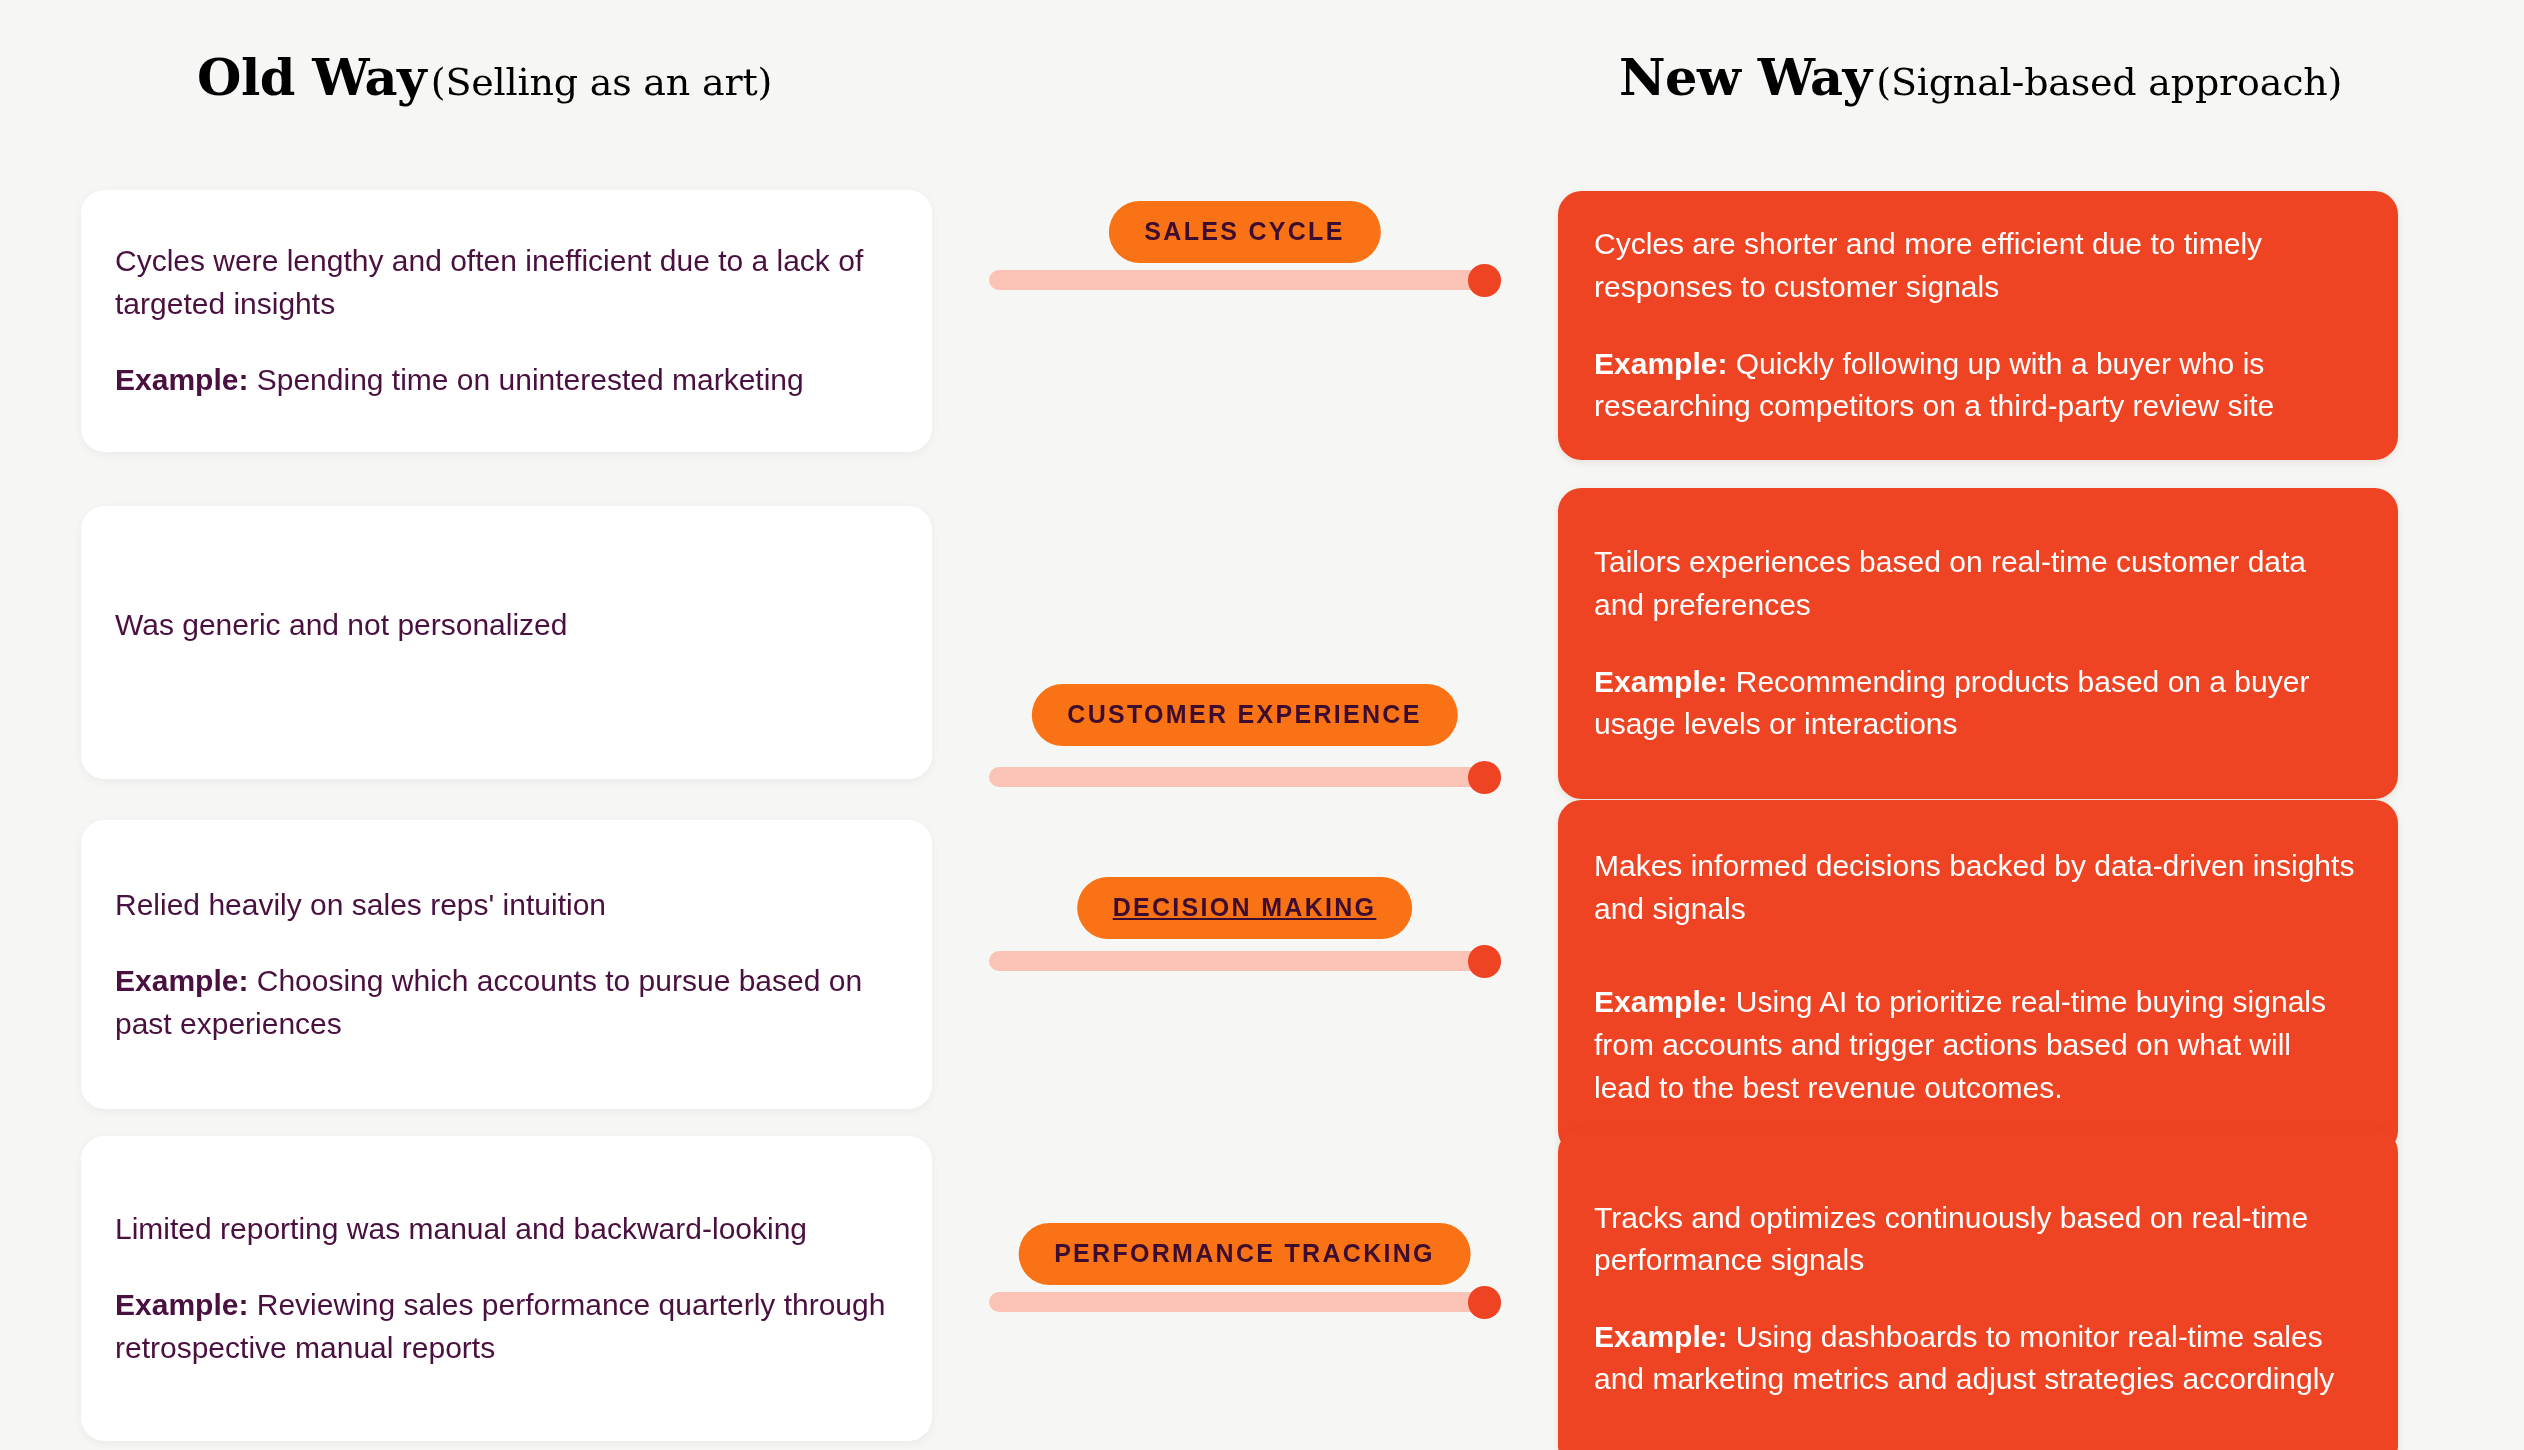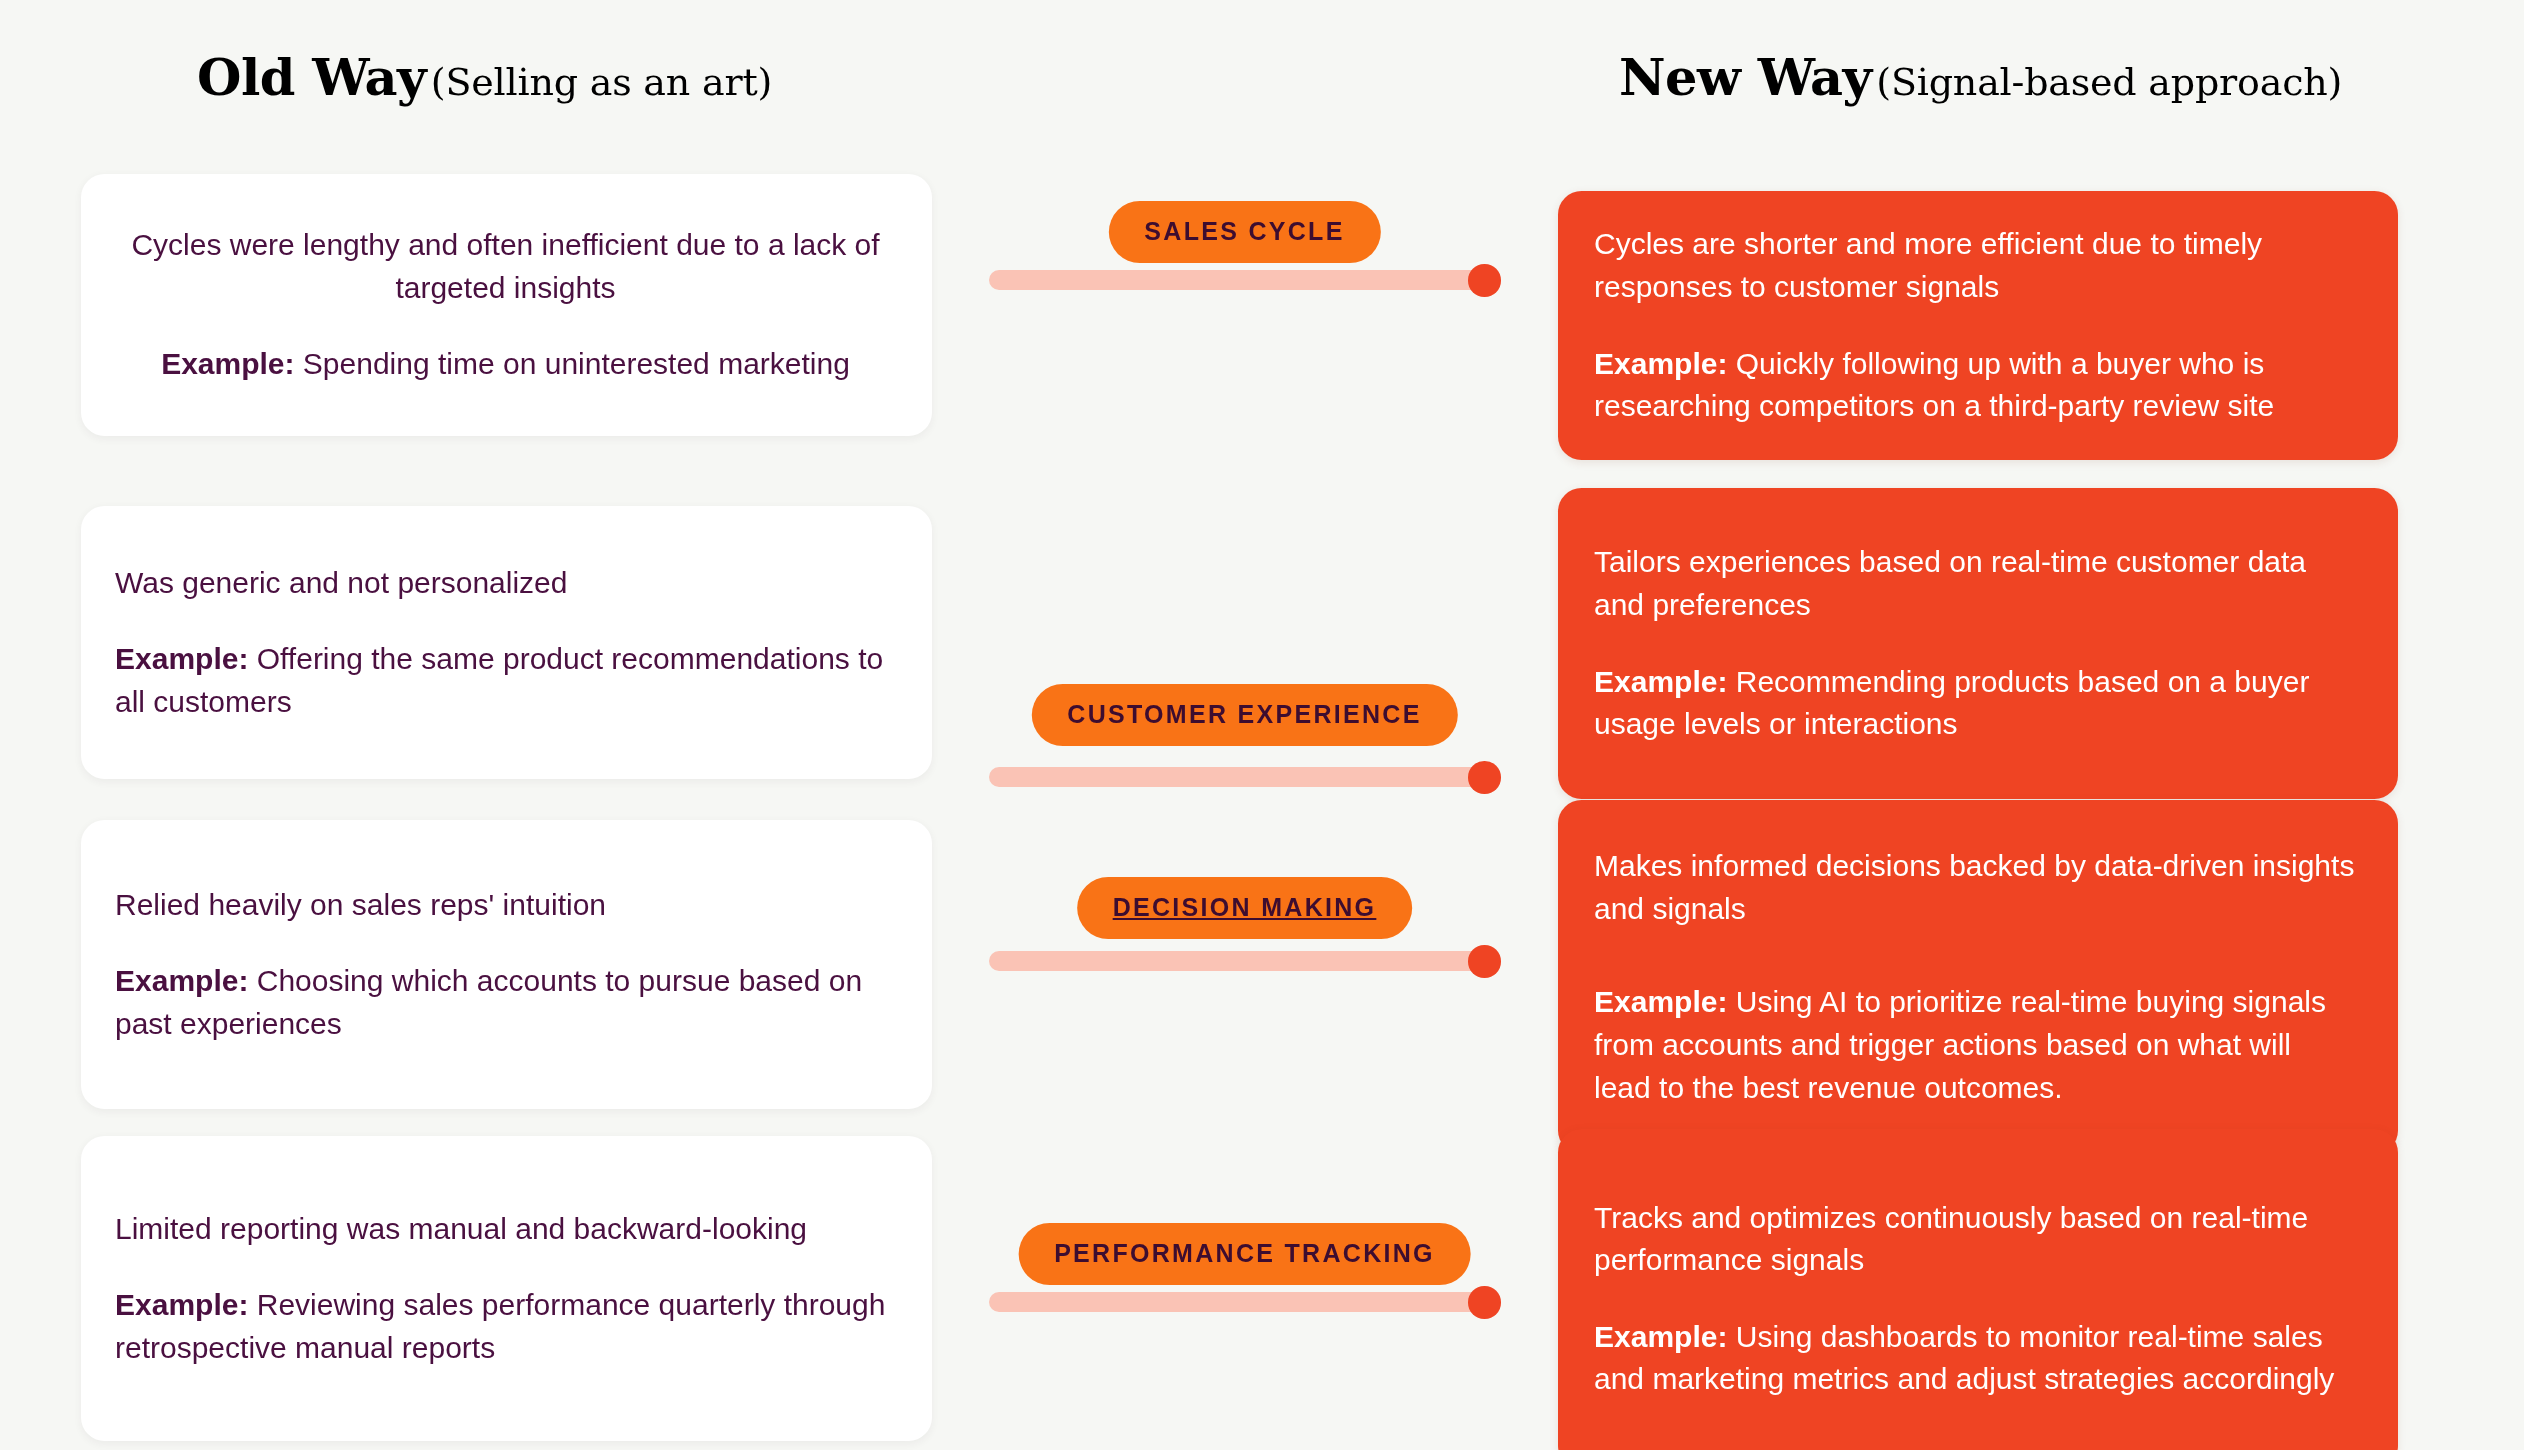--- a/index.html
+++ b/index.html
@@ -92,21 +92,21 @@
   .card-new {
     left: 1558px;
     width: 840px;
     background: #ef4423;
     color: #ffffff;
     padding: 34px 42px 34px 36px;
     box-shadow: 0 2.7px 9px rgba(120, 50, 30, 0.10);
   }
 
   
-  .row-0 .card-old { top: 11px;  height: 262px; text-align: center; }
+  .row-0 .card-old { top: 27px;  height: 262px; }
   .row-0 .card-new { top: 28px;  height: 269px; }
   .row-1 .card-old { top: 18px;  height: 273px; }
   .row-1 .card-new { top: 0px;   height: 311px; }
   .row-2 .card-old { top: 9px;  height: 289px; }
   .row-2 .card-new { top: -10.8px; height: 354px; gap: 17px; }
   .row-3 .card-old { top: 0px;   height: 305px; }
   .row-3 .card-new { top: -7.2px;  height: 340px; }
 
   .card p {
     margin: 0;
@@ -206,21 +206,20 @@
       </div>
       <div class="card card-new">
         <p class="statement">Cycles are shorter and more efficient due to timely responses to customer signals</p>
         <p><span class="example-label">Example:</span> <span>Quickly following up with a buyer who is researching competitors on a third-party review site</span></p>
       </div>
     </div>
 
     <div class="row row-1">
       <div class="card card-old">
         <p class="statement">Was generic and not personalized</p>
-        <p><span class="example-label">Example:</span> <span>Offering the same product recommendations to all customers</span></p>
       </div>
       <div class="center">
         <div class="pill">Customer Experience</div>
         <div class="slider">
           <div class="slider-track"></div>
           <div class="slider-thumb"></div>
         </div>
       </div>
       <div class="card card-new">
         <p class="statement">Tailors experiences based on real-time customer data and preferences</p>

